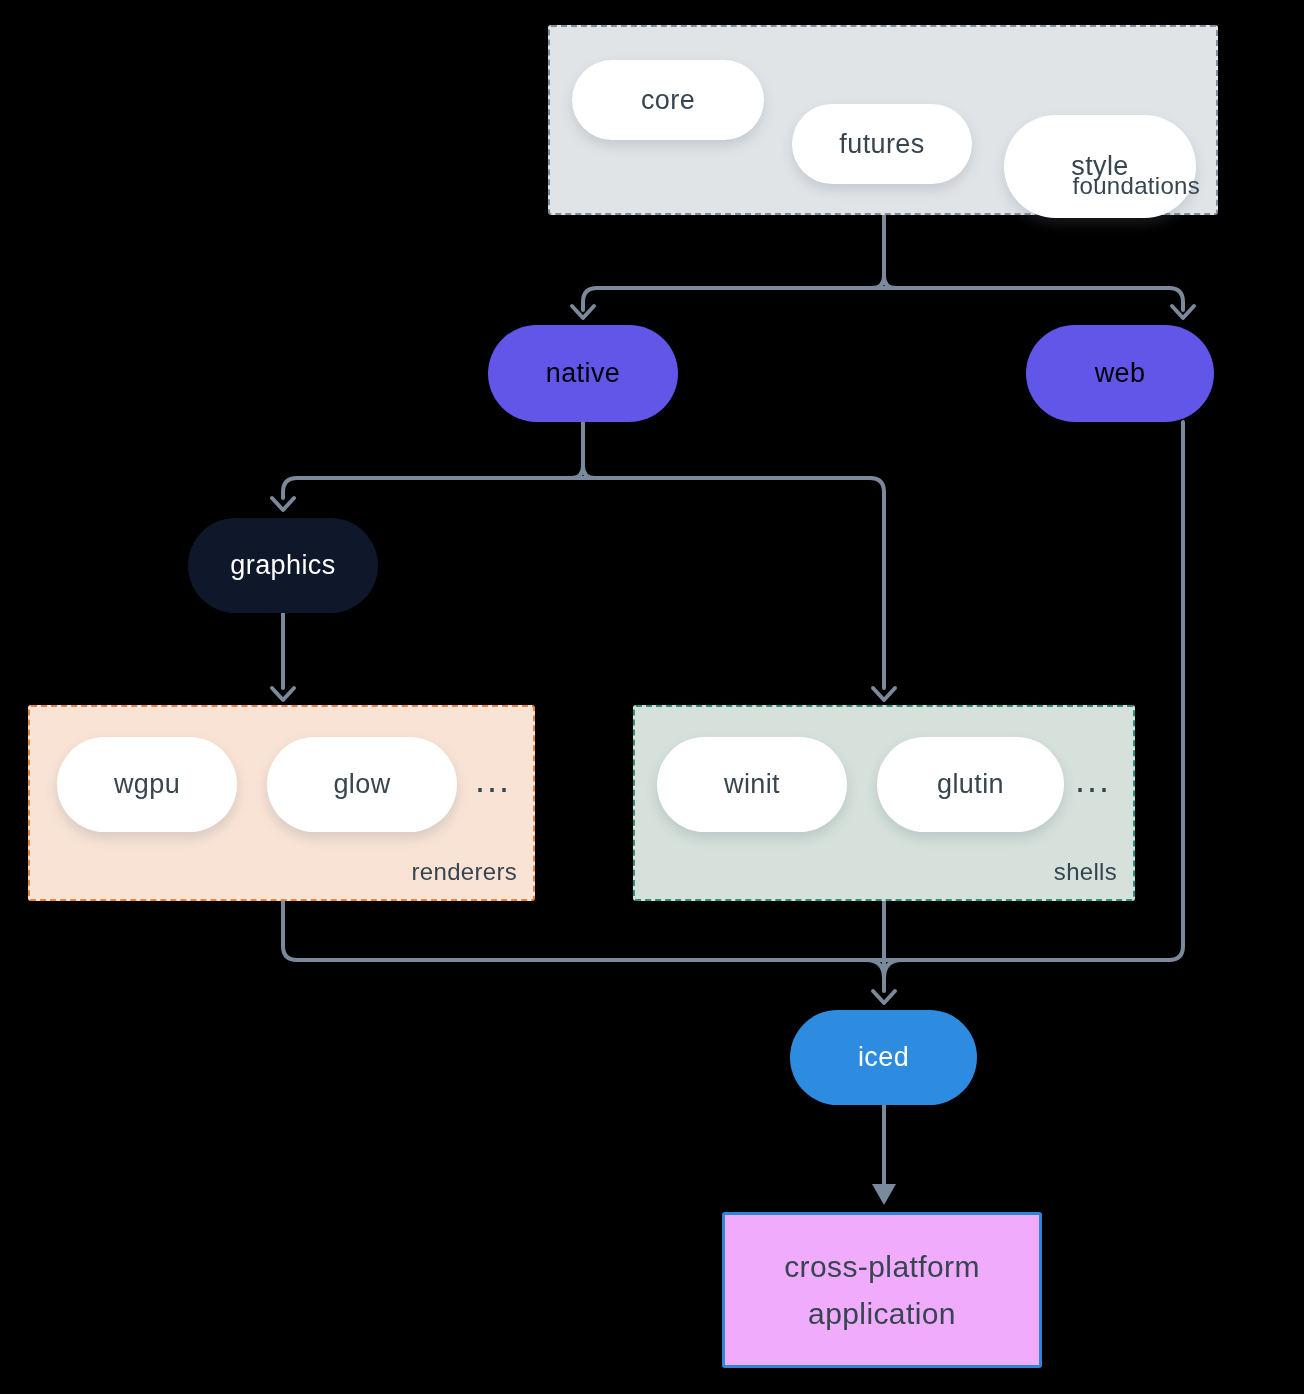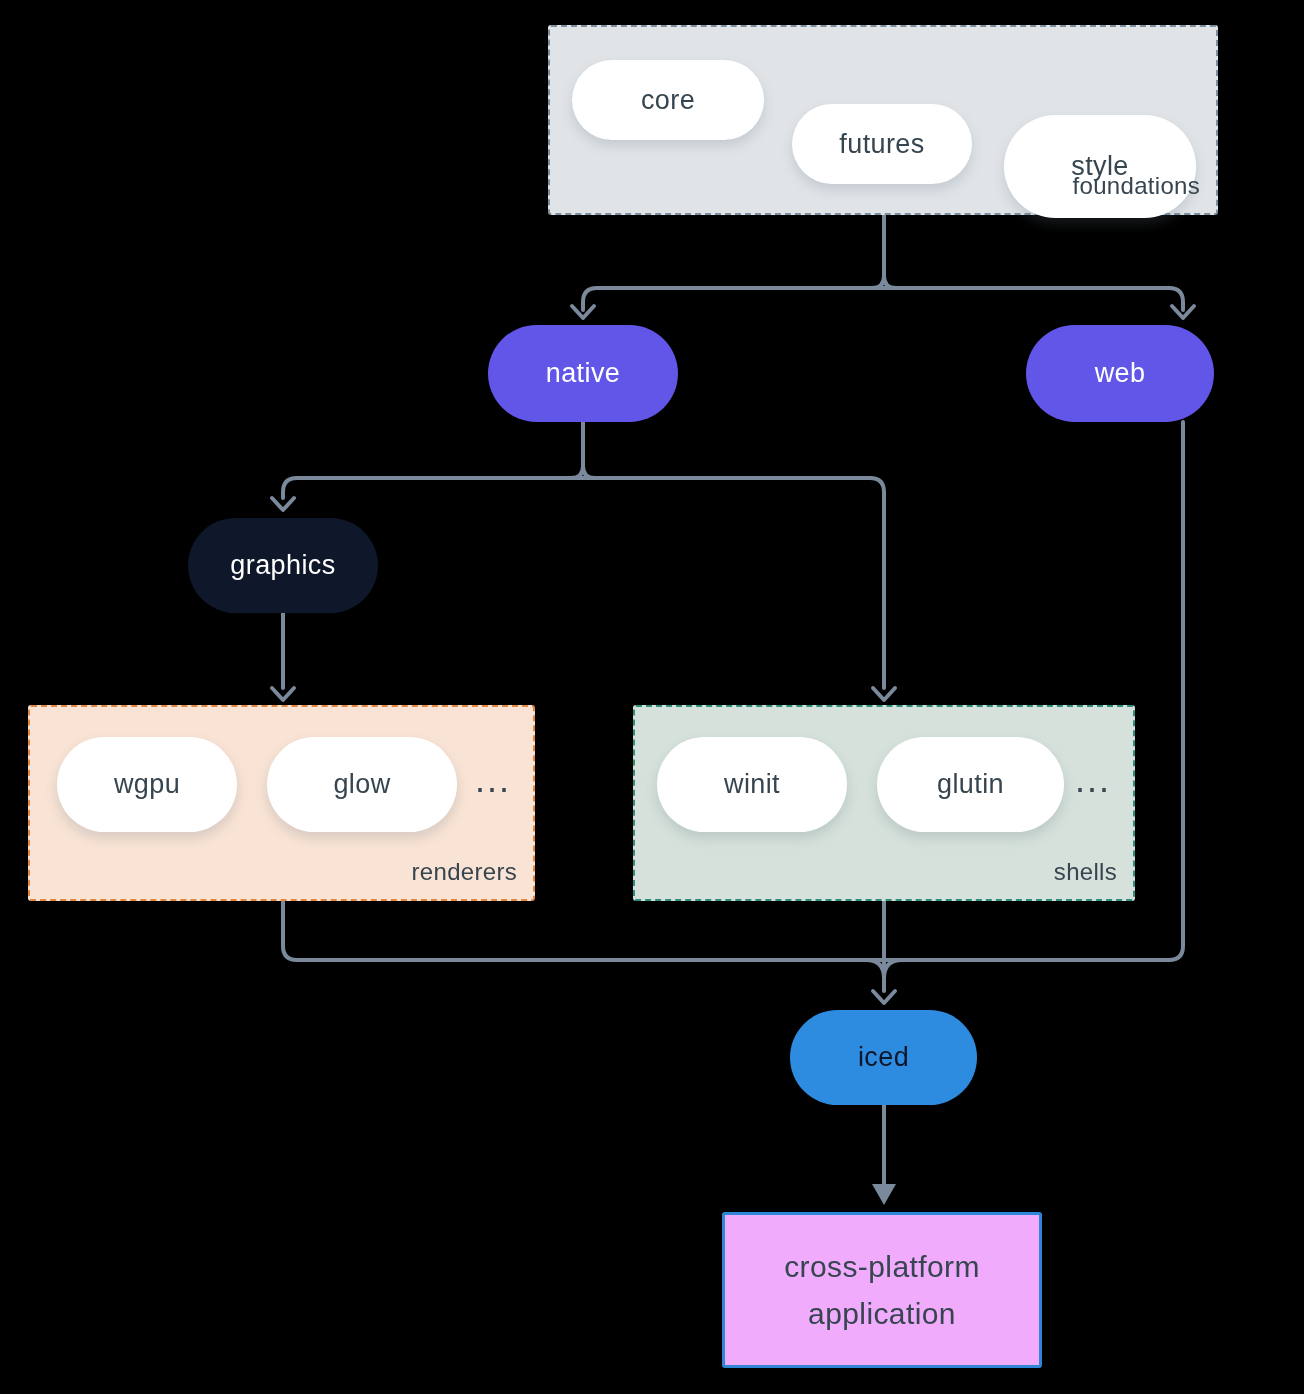--- a/index.html
+++ b/index.html
@@ -70,23 +70,23 @@
     font-size: 27px;
     letter-spacing: 0.4px;
     border-radius: 999px;
     box-sizing: border-box;
   }
   .pill.white {
     background: #ffffff;
     color: #36454f;
     box-shadow: 0 6px 12px rgba(100, 115, 130, 0.22);
   }
-  .pill.purple { background: #6156e8; color: #ffffff; }
+  .pill.purple { background: #6156e8; color: #000000; }
   .pill.orange { background: #0f172a; color: #ffffff; }
-  .pill.blue   { background: #2d8ce0; color: #0f172a; }
+  .pill.blue   { background: #2d8ce0; color: #ffffff; }
 
   
   .pill.core    { left: 22px;  top: 33px; width: 192px; height: 80px; }
   .pill.futures { left: 242px; top: 33px; width: 180px; height: 80px; margin-top: 44px; }
   .pill.style   { left: 454px; top: 44px; width: 192px; height: 103px; margin-top: 44px; }
 
   
   .pill.wgpu { left: 27px;  top: 30px; width: 180px; height: 95px; }
   .pill.glow { left: 237px; top: 30px; width: 190px; height: 95px; }
 

